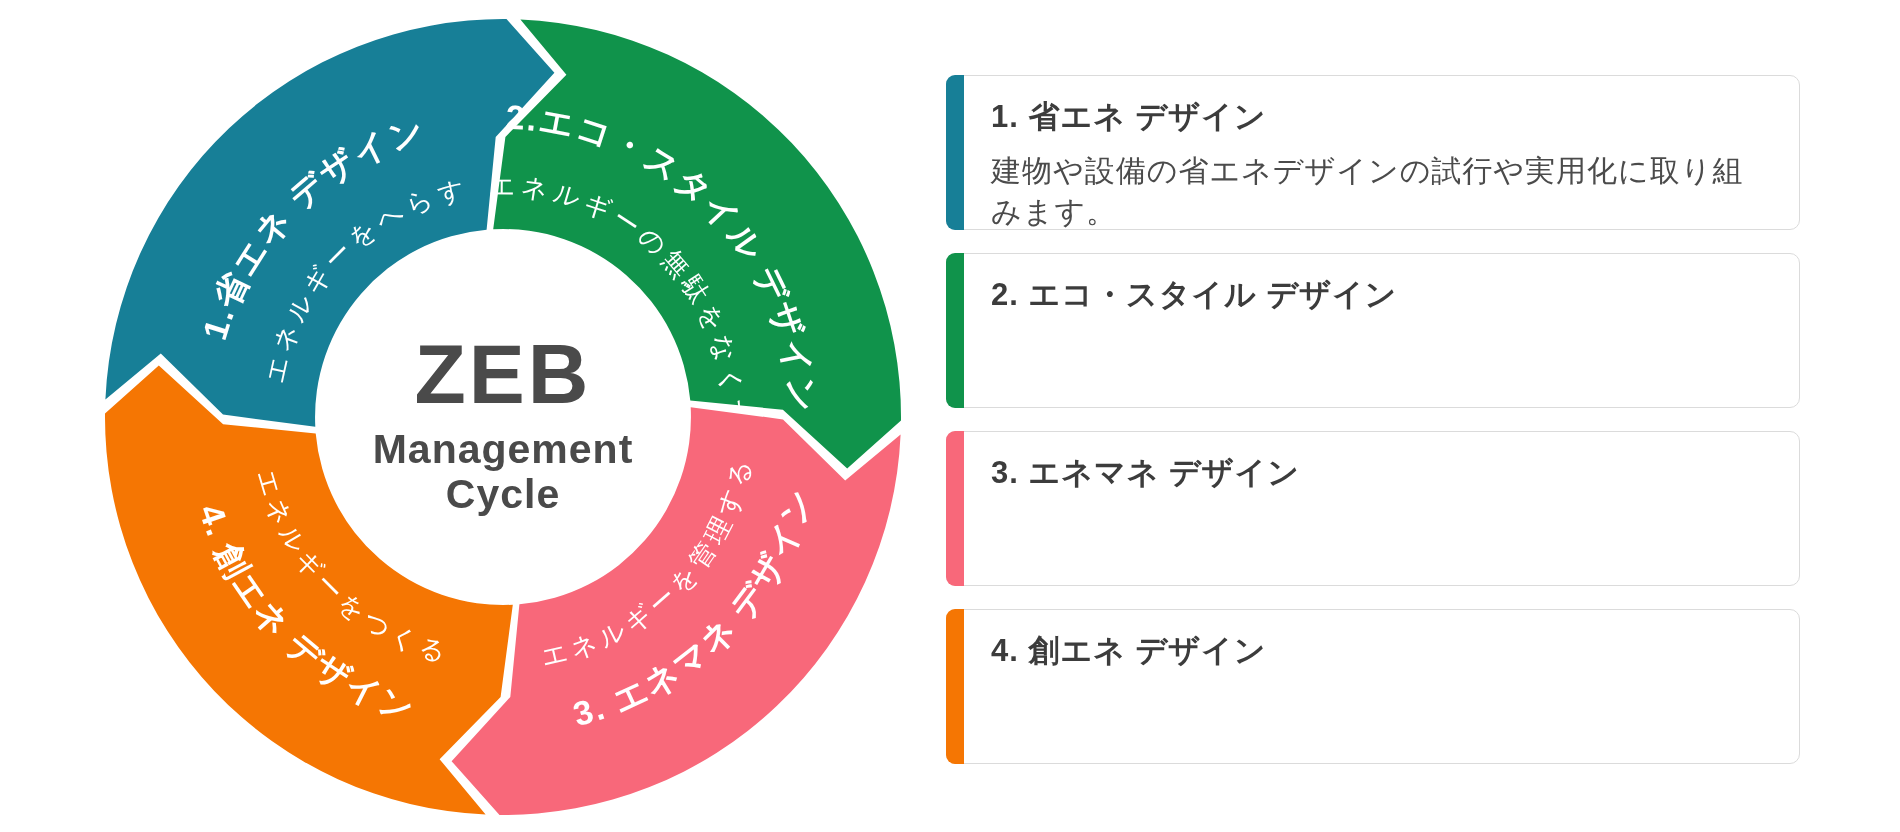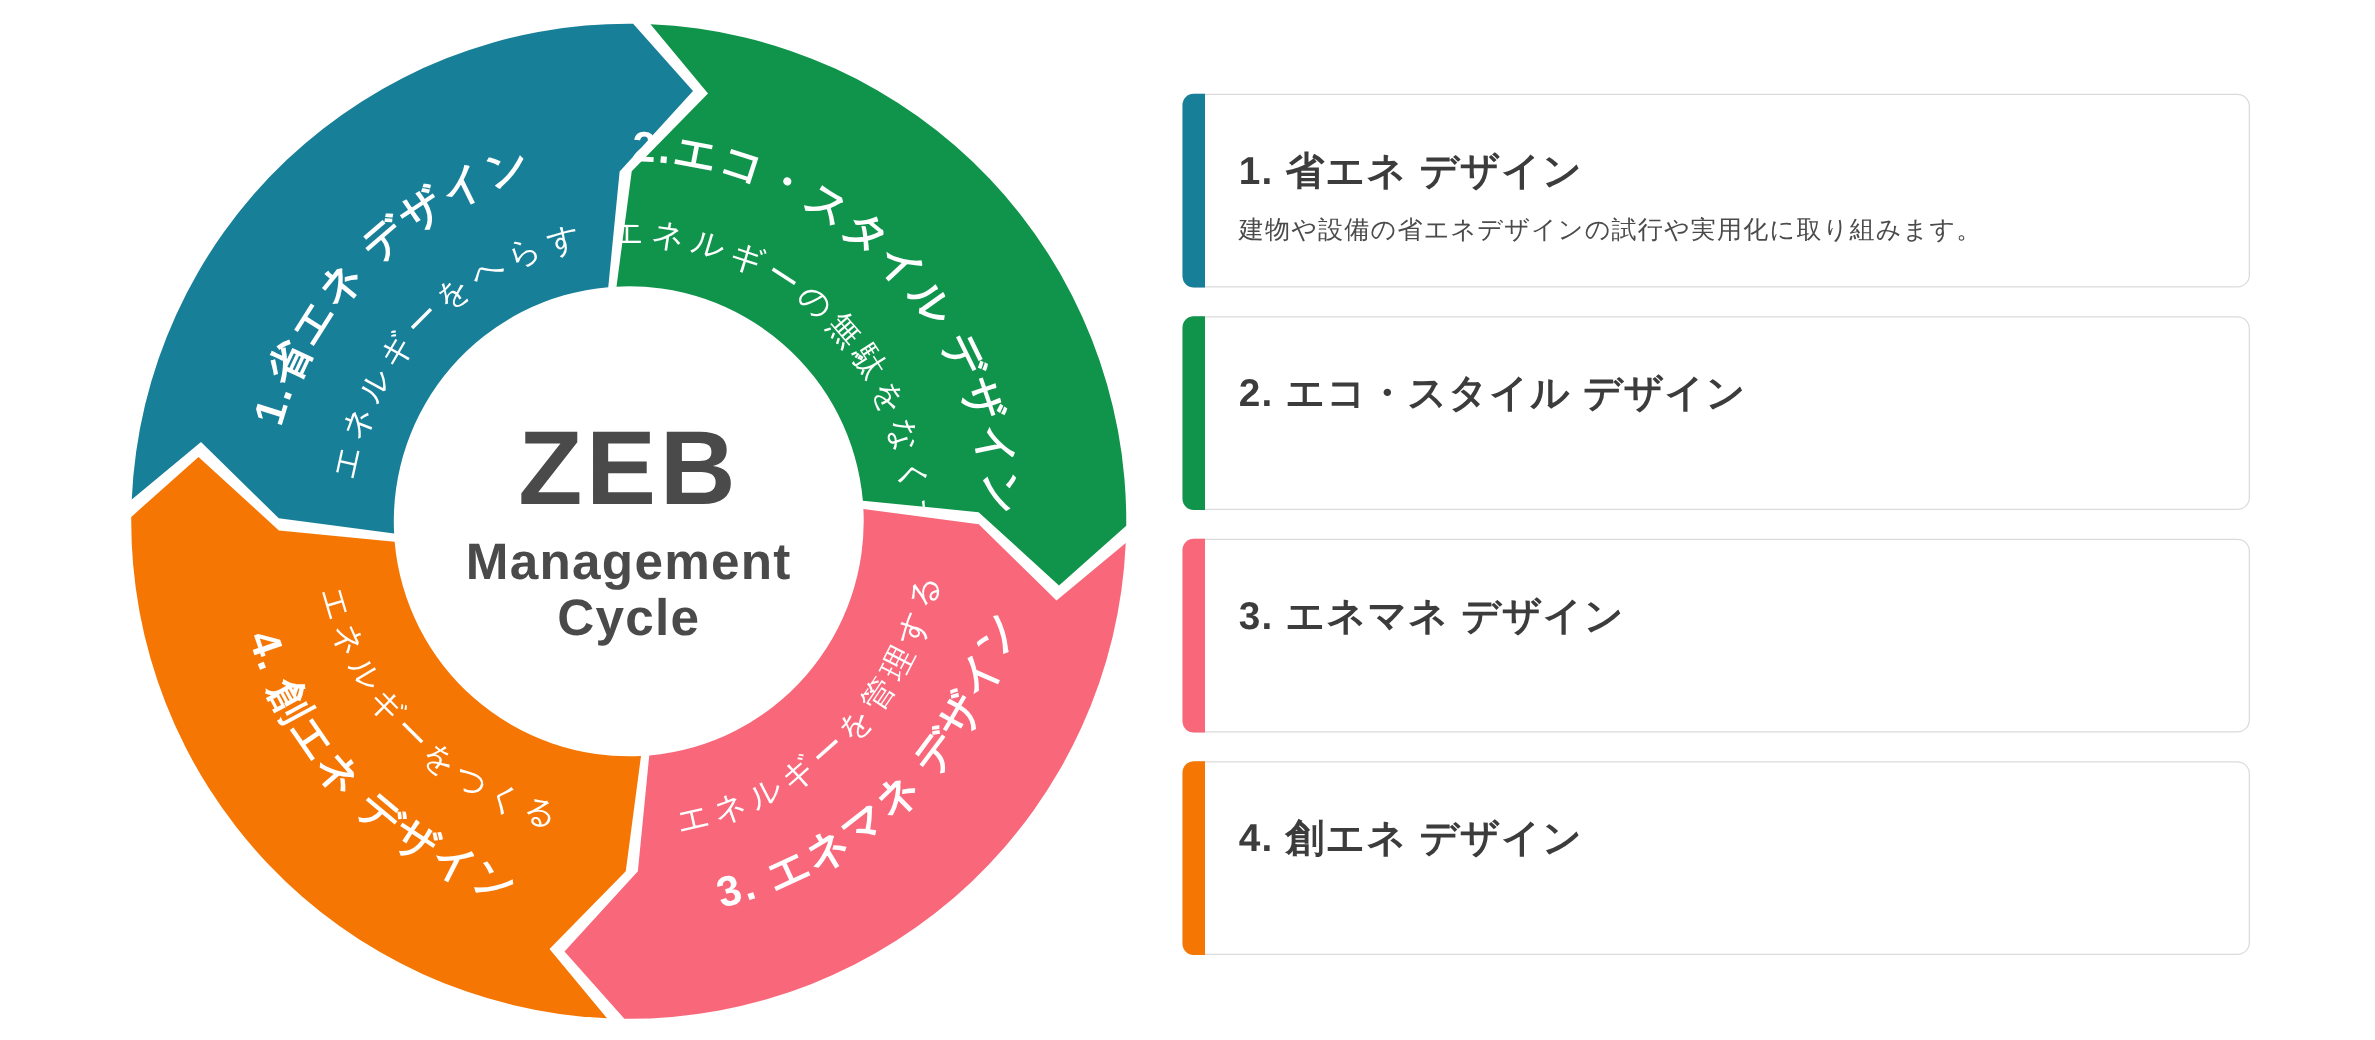--- a/index.html
+++ b/index.html
@@ -13,32 +13,32 @@
   .seg-sub{font-size:26px;font-weight:500;fill:#ffffff;letter-spacing:5px;}
   .zeb-title{font-size:84px;font-weight:bold;fill:#4a4a4a;letter-spacing:3px;}
   .zeb-sub{font-size:41px;font-weight:bold;fill:#4a4a4a;letter-spacing:1px;}
   .cards{
     position:absolute;left:946px;top:75px;width:854px;
     display:flex;flex-direction:column;gap:23px;
   }
   .card{
     position:relative;height:155px;box-sizing:border-box;
     background:#ffffff;border:1px solid #dbdbdb;border-radius:10px;
-    padding:40px 30px 0 44px;
+    padding:20px 30px 0 44px;
   }
   .card .accent{
     position:absolute;left:-1px;top:-1px;bottom:-1px;width:18px;
     border-radius:9px 0 0 9px;
   }
   .card h3{
     margin:0 0 13px 0;font-size:31px;font-weight:bold;color:#3c3c3c;
     letter-spacing:1px;
   }
   .card p{
-    margin:0;font-size:20px;color:#4b4b4b;letter-spacing:1px;line-height:1.35;
+    margin:0;font-size:30px;color:#4b4b4b;letter-spacing:1px;line-height:1.35;
   }
 </style>
 </head>
 <body>
 
 <div class="stage">
 
   <svg class="cycle" width="950" height="832" viewBox="0 0 950 832">
     <defs>
         <path id="lab-arc-0" d="M267.1,582.2 A288,288 0 0 1 668.2,181.1" fill="none"></path>

